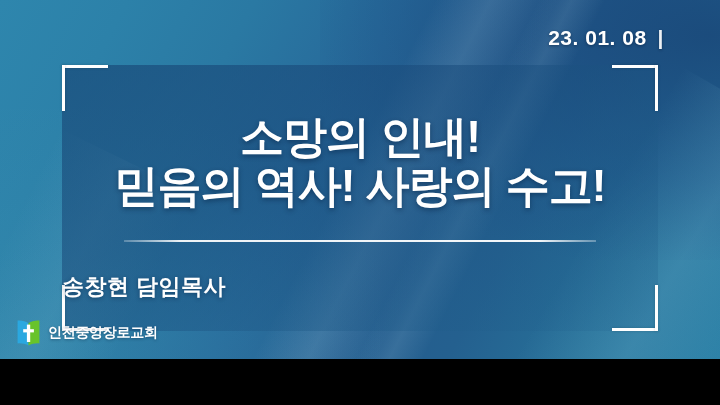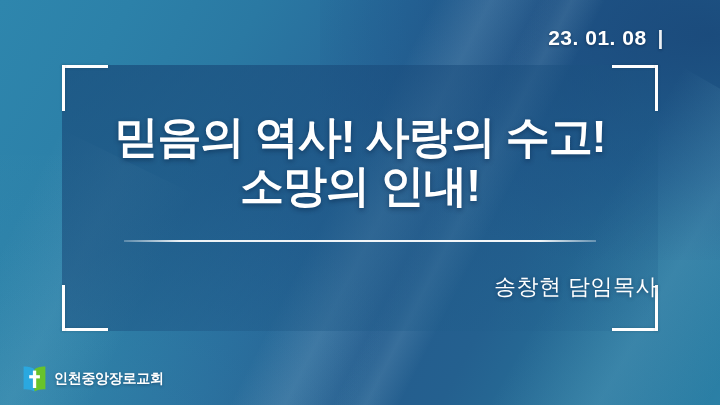--- a/index.html
+++ b/index.html
@@ -4,21 +4,21 @@
 <style>
   * { margin:0; padding:0; box-sizing:border-box; }
   html, body {
     width:720px; height:405px;
     font-family:"Liberation Sans","DejaVu Sans",sans-serif;
     overflow:hidden; background:#000;
   }
 
   .slide {
     position:relative;
-    width:720px; height:405px;
+    width:720px; height:359px;
     overflow:hidden;
     background:#c2410c;
   }
 
   
   .bg-base {
     position:absolute; inset:0;
     background:linear-gradient(118deg,
         #2e86ad 0%,
         #2c81a9 14%,
@@ -127,31 +127,31 @@
     background:linear-gradient(90deg,
         rgba(255,255,255,.25) 0%,
         rgba(255,255,255,.92) 12%,
         rgba(255,255,255,.95) 88%,
         rgba(255,255,255,.30) 100%);
   }
 
   
   .speaker {
     position:absolute; left:62px; top:272px; width:596px;
-    text-align:right;
-    color:#ffffff;
-    font-size:22px; font-weight:normal;
+    text-align:left;
+    color:#ffffff;
+    font-size:22px; font-weight:bold;
     letter-spacing:.5px;
     text-shadow:0 1px 4px rgba(0,25,55,.45);
     white-space:nowrap;
   }
 
   
   .logo {
-    position:absolute; left:22px; bottom:12px;
+    position:absolute; left:16px; bottom:12px;
     display:flex; align-items:center; gap:7px;
   }
   .logo-mark { width:25px; height:28px; display:block; flex:0 0 auto; }
   .logo-text {
     color:#ffffff;
     font-size:14px; font-weight:bold;
     letter-spacing:-.3px;
     text-shadow:0 1px 3px rgba(0,25,55,.4);
     white-space:nowrap;
   }
@@ -175,22 +175,22 @@
   <div class="bracket tr"></div>
   <div class="bracket bl"></div>
   <div class="bracket br"></div>
 
   <div class="header">
     <span>23. 01. 08</span>
     <span class="sep">|</span>
   </div>
 
   <div class="title-wrap">
+    <div class="title-line">소망의 인내!</div>
     <div class="title-line">믿음의 역사! 사랑의 수고!</div>
-    <div class="title-line">소망의 인내!</div>
   </div>
 
   <div class="divider"></div>
 
   <div class="speaker">송창현 담임목사</div>
 
   <div class="logo">
     <span class="logo-mark-wrap">
       <svg class="logo-mark" viewBox="0 0 25 28" xmlns="http://www.w3.org/2000/svg" aria-hidden="true">
         <path d="M12.5 4.2 C9.4 2.0 5.6 1.3 1.6 1.6 L1.6 24.4 C5.6 24.1 9.4 24.8 12.5 26.6 Z" fill="#2aa8e0"></path>

